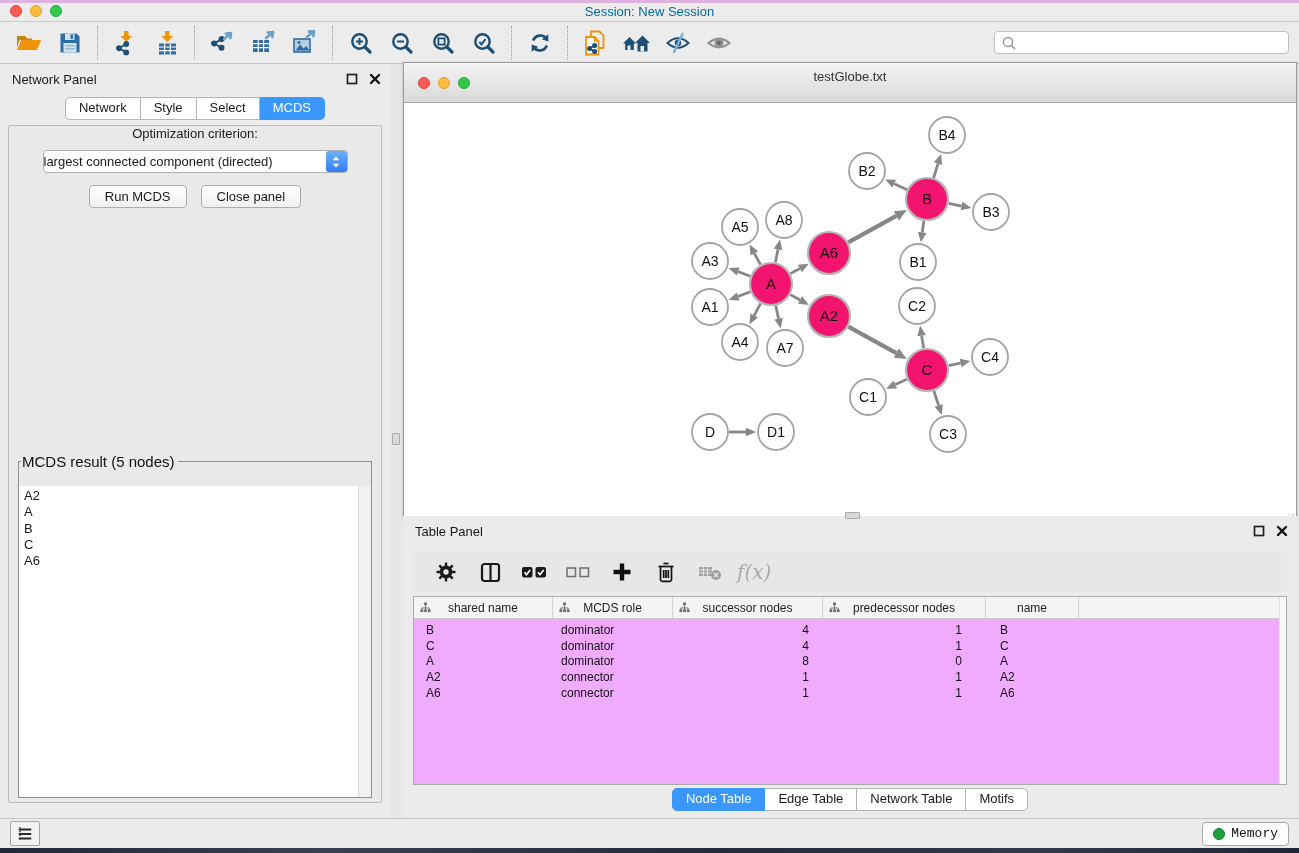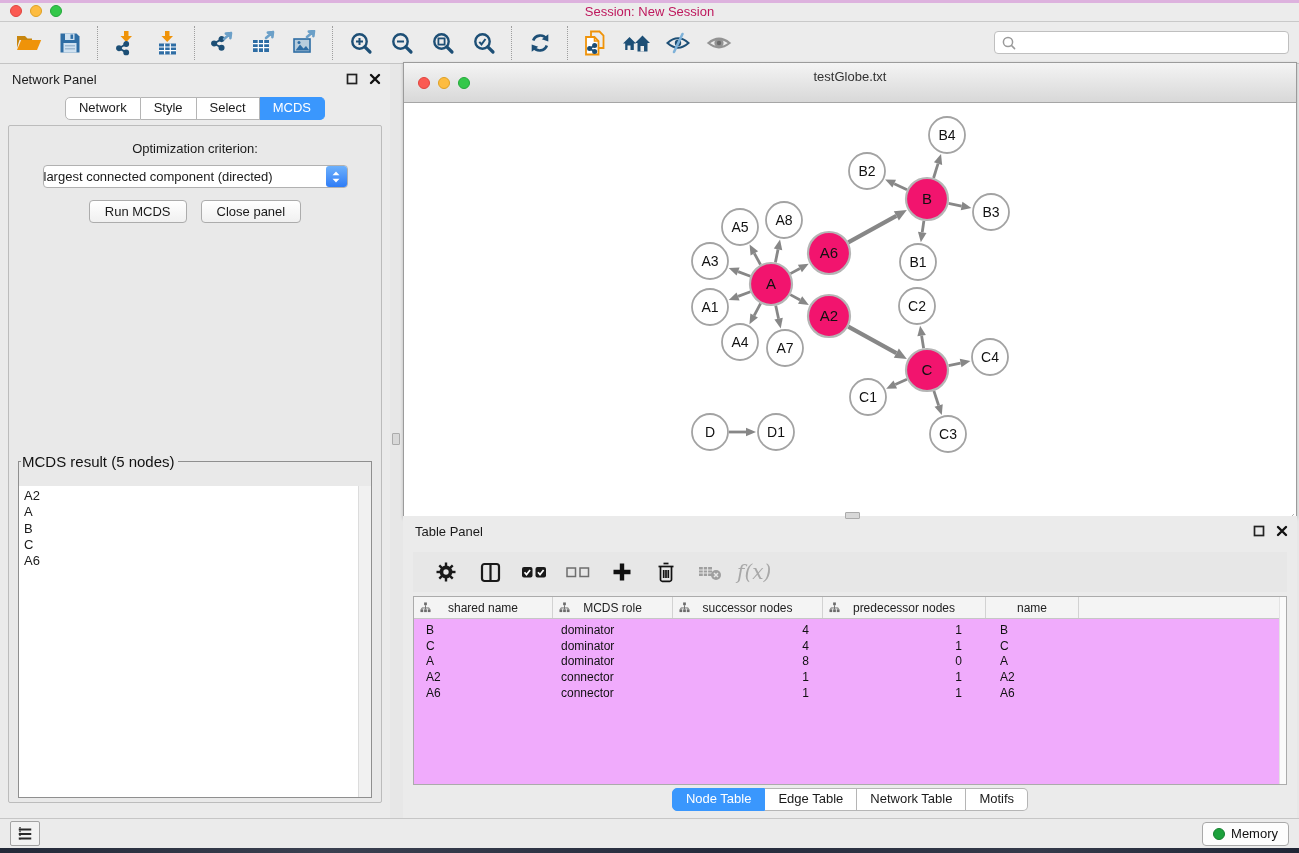--- a/index.html
+++ b/index.html
@@ -8,21 +8,21 @@
   .app { position:relative; width:1299px; height:853px; overflow:hidden; background:#e7e7e7; }
 
   
   .titlebar { position:absolute; top:0; left:0; right:0; height:22px; background:#ececec; border-bottom:1px solid #c9c9c9; }
   .titlebar-accent { position:absolute; top:0; left:0; right:0; height:3px; background:#ddb2de; }
   .traffic { position:absolute; left:10px; top:0; bottom:0; display:flex; align-items:center; gap:8px; }
   .tl { width:12px; height:12px; border-radius:50%; display:inline-block; }
   .tl.red { background:#fb5a52; border:1px solid #e0443e; }
   .tl.yellow { background:#fdbc40; border:1px solid #dfa023; }
   .tl.green { background:#34c84a; border:1px solid #23a83a; }
-  .win-title { position:absolute; left:0; right:0; top:4px; text-align:center; font-size:13px; color:#be185d; }
+  .win-title { position:absolute; left:0; right:0; top:4px; text-align:center; font-size:13px; color:#0369a1; }
 
   
   .toolbar { position:absolute; top:22px; left:0; right:0; height:42px; background:#ececec; border-bottom:1px solid #c4c4c4; display:flex; align-items:center; padding:0 8px; }
   .tbtn { width:41px; height:36px; background:none; border:none; display:flex; align-items:center; justify-content:center; cursor:default; }
   .tbtn svg { display:block; }
   .sep { height:34px; border-left:1px dotted #9e9e9e; margin:0 7px; }
   .spacer { flex:1; }
   .searchbox { width:295px; height:23px; background:#fff; border:1px solid #bfbfbf; border-radius:4px; display:flex; align-items:center; padding-left:6px; margin-right:2px; }
   .search-input { border:none; outline:none; flex:1; height:19px; font-size:13px; background:transparent; margin-left:4px; }
 
@@ -35,21 +35,21 @@
   .panel-title { position:absolute; left:12px; top:8px; font-size:13px; color:#1a1a1a; }
   .panel-btns { position:absolute; right:8px; top:8px; display:flex; gap:9px; align-items:center; }
   .pbtn { display:inline-flex; width:14px; height:14px; align-items:center; justify-content:center; }
   .seg { display:flex; }
   .seg-tab { background:#fff; border:1px solid #b5b5b5; border-left:none; padding:3px 13px 4px; font-size:13px; color:#1a1a1a; line-height:14px; cursor:default; }
   .seg-tab:first-child { border-left:1px solid #b5b5b5; border-radius:5px 0 0 5px; }
   .seg-tab:last-child { border-radius:0 5px 5px 0; }
   .seg-tab.active { background:#3a97fd; border-color:#3a97fd; color:#fff; }
   .cp-tabs { position:absolute; top:33px; left:0; right:0; display:flex; justify-content:center; }
   .cp-body { position:absolute; left:8px; right:8px; top:61px; bottom:15px; background:#e9e9e9; border:1px solid #bcbcbc; border-radius:2px; }
-  .opt-label { margin-top:15px; text-align:center; font-size:13px; }
+  .opt-label { text-align:center; font-size:13px; }
   .dropdown { width:305px; height:23px; margin:9px auto 0; background:#fff; border:1px solid #b1b1b1; border-radius:4px; display:flex; align-items:center; position:relative; }
   .dd-value { font-size:13px; padding-left:0; flex:1; white-space:nowrap; overflow:hidden; }
   .dd-btn { width:21px; height:21px; margin-right:0px; border-radius:3px; background:linear-gradient(#6db1fc,#2f7cf6); display:flex; align-items:center; justify-content:center; }
   .cp-buttons { display:flex; justify-content:center; gap:14px; margin-top:12px; }
   .mac-btn { background:linear-gradient(#ffffff,#f0f0f0); border:1px solid #acacac; border-radius:4px; height:23px; font-size:13px; padding:0 15px; font-family:inherit; color:#1a1a1a; cursor:default; }
   .result-box { position:absolute; left:9px; right:9px; top:327px; bottom:4px; border:1px solid #8f8f8f; min-inline-size:0; }
   .result-box legend { font-size:15px; margin-left:2px; padding:0 3px 0 1px; color:#111; }
   .result-inner { position:absolute; left:0; right:0; top:16px; bottom:0; background:#fff; display:flex; }
   .result-list { flex:1; padding:2px 0 0 5px; overflow:hidden; }
   .result-item { font-size:13px; line-height:16.3px; }
@@ -81,21 +81,21 @@
   .th-filler { flex:1; }
   .tbody { padding-top:3px; }
   .tr { display:flex; height:15.7px; align-items:center; }
   .td { font-size:12px; color:#111; white-space:nowrap; }
   .table-vscroll { position:absolute; right:0; top:0; bottom:0; width:7px; background:#fafafa; border-left:1px solid #e3e3e3; }
   .bt-tabs { position:absolute; left:0; right:0; bottom:7px; display:flex; justify-content:center; }
 
   
   .statusbar { position:absolute; top:818px; left:0; right:0; height:30px; background:#ebebeb; border-top:1px solid #c6c6c6; display:flex; align-items:center; padding:0 10px; }
   .status-btn { width:30px; height:25px; background:#f2f2f2; border:1px solid #a2a2a2; border-radius:2px; display:flex; align-items:center; justify-content:center; cursor:default; }
-  .memory-btn { height:24px; background:#fdfdfd; border:1px solid #a9a9a9; border-radius:4px; display:flex; align-items:center; gap:6px; padding:0 10px; font-size:13px; font-family:Liberation Sans, sans-serif; color:#111; cursor:default; }
+  .memory-btn { height:24px; background:#fdfdfd; border:1px solid #a9a9a9; border-radius:4px; display:flex; align-items:center; gap:6px; padding:0 10px; font-size:13px; font-family:Liberation Mono, monospace; color:#111; cursor:default; }
   .mem-dot { width:12px; height:12px; border-radius:50%; background:#1ca13c; border:1px solid #158030; display:inline-block; }
   .wallpaper-strip { position:absolute; top:848px; left:0; right:0; height:5px; background:linear-gradient(90deg,#232938,#3a4050 25%,#252b3c 55%,#343a4a 80%,#202636); }
 </style>
 </head>
 <body>
 
 <div class="app">
 
   <div class="titlebar">
     <div class="titlebar-accent"></div>

